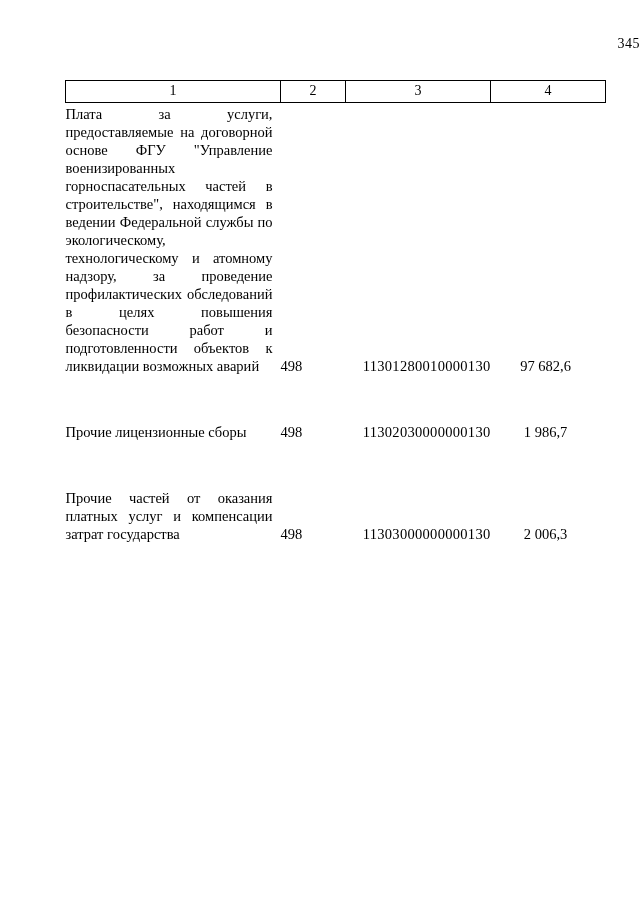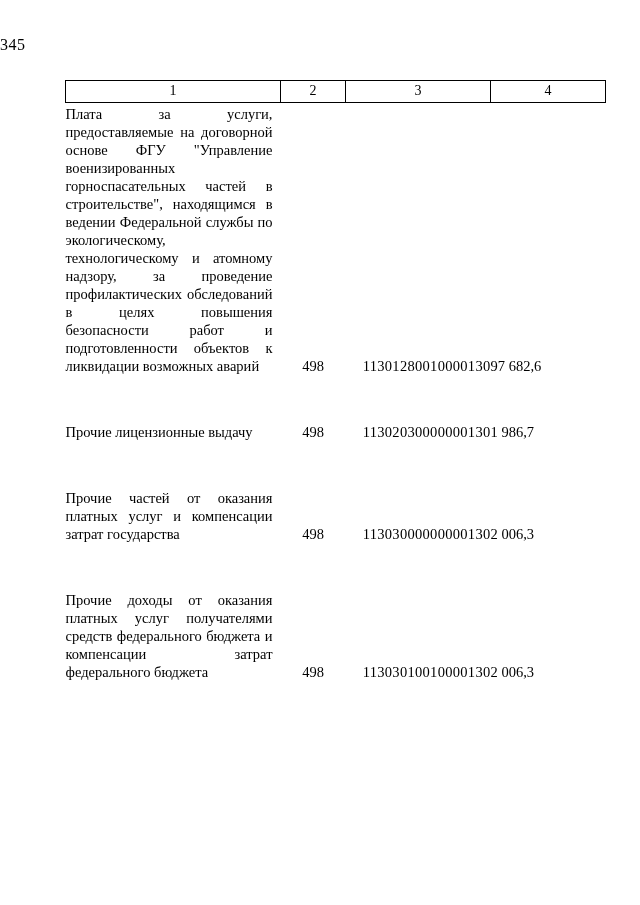--- a/index.html
+++ b/index.html
@@ -20,22 +20,22 @@
     width: 640px;
     height: 905px;
     background: #ffffff;
     overflow: hidden;
   }
   .page-number {
     position: absolute;
     top: 36px;
     left: 0;
     width: 100%;
-    text-align: left;
-    font-size: 16px;
+    text-align: right;
+    font-size: 14px;
     letter-spacing: 0.5px;
   }
   table.doc-table {
     position: absolute;
     top: 80px;
     left: 65px;
     width: 540px;
     border-collapse: collapse;
     table-layout: fixed;
     font-size: 14.5px;
@@ -60,30 +60,30 @@
     margin-top: 22px;
   }
   tbody tr:last-child td {
     padding-bottom: 8px;
   }
   td.name-cell {
     text-align: justify;
     padding-right: 8px;
   }
   td.admin-cell {
-    text-align: center;
+    text-align: left;
     white-space: nowrap;
   }
   td.code-cell {
     text-align: right;
     white-space: nowrap;
     letter-spacing: 0.3px;
   }
   td.amount-cell {
-    text-align: left;
+    text-align: center;
     padding-right: 5px;
     white-space: nowrap;
   }
 </style>
 </head>
 <body>
 
 <div class="page">
 
   <div class="page-number">345</div>
@@ -104,33 +104,27 @@
       </tr>
     </thead>
     <tbody>
       <tr>
         <td class="name-cell">Плата за услуги, предоставляемые на договорной основе ФГУ "Управление военизированных горноспасательных частей в строительстве", находящимся в ведении Федеральной службы по экологическому, технологическому и атомному надзору, за проведение профилактических обследований в целях повышения безопасности работ и подготовленности объектов к ликвидации возможных аварий</td>
         <td class="admin-cell">498</td>
         <td class="code-cell">11301280010000130</td>
         <td class="amount-cell">97 682,6</td>
       </tr>
       <tr>
-        <td class="name-cell">Прочие лицензионные выдачу</td>
+        <td class="name-cell">Прочие лицензионные сборы</td>
         <td class="admin-cell">498</td>
         <td class="code-cell">11302030000000130</td>
         <td class="amount-cell">1 986,7</td>
       </tr>
       <tr>
         <td class="name-cell">Прочие частей от оказания платных услуг и компенсации затрат государства</td>
         <td class="admin-cell">498</td>
         <td class="code-cell">11303000000000130</td>
         <td class="amount-cell">2 006,3</td>
       </tr>
-      <tr>
-        <td class="name-cell">Прочие доходы от оказания платных услуг получателями средств федерального бюджета и компенсации затрат федерального бюджета</td>
-        <td class="admin-cell">498</td>
-        <td class="code-cell">11303010010000130</td>
-        <td class="amount-cell">2 006,3</td>
-      </tr>
     </tbody>
   </table>
 
 </div>
 
 </body></html>

